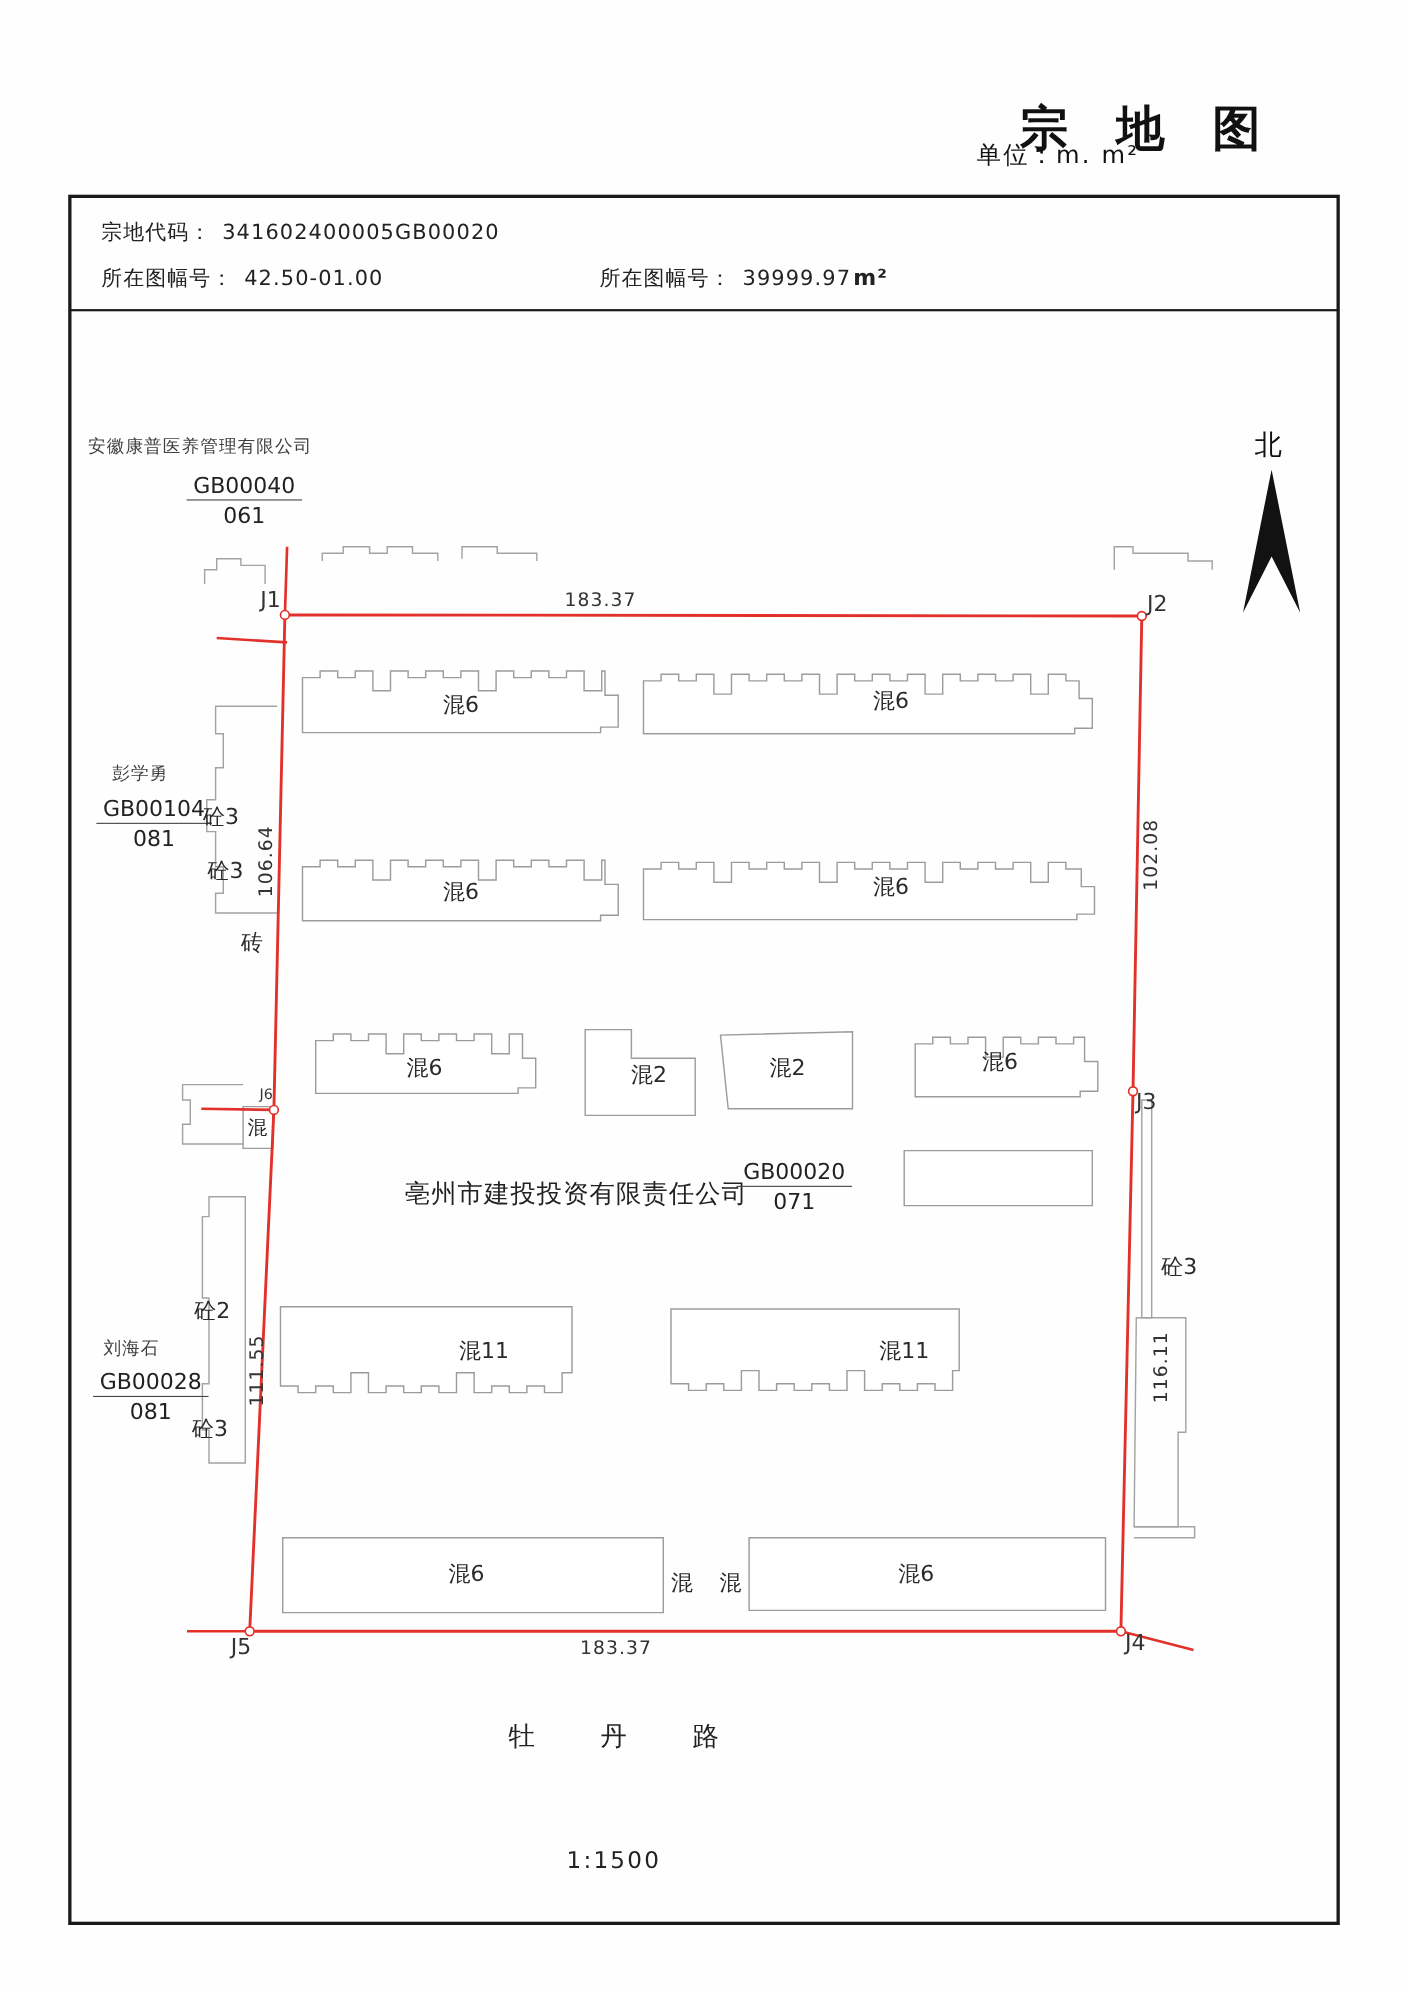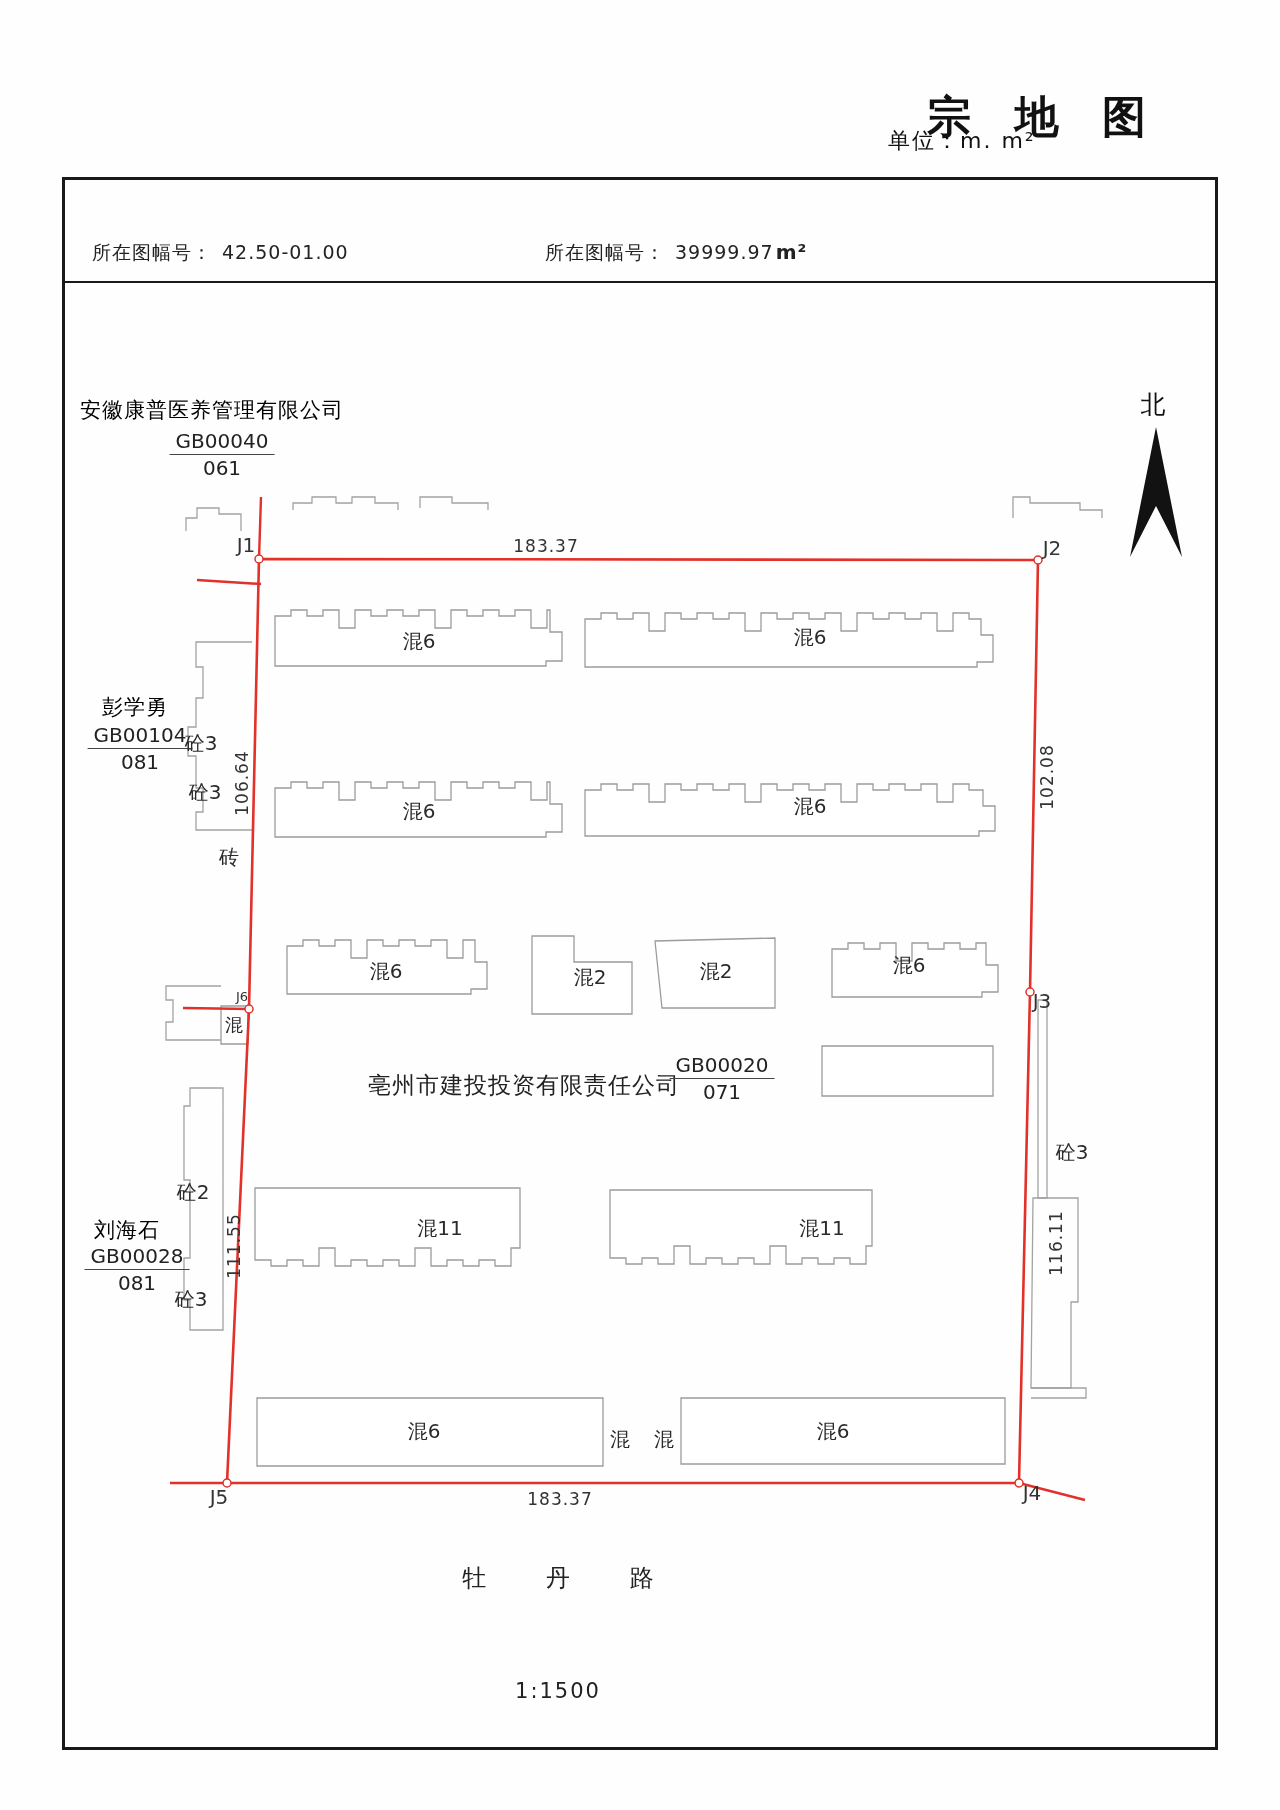--- a/index.html
+++ b/index.html
@@ -28,40 +28,43 @@
   .h-item .val{margin-left:10px;}
   .sup-unit{font-weight:bold;font-size:20px;margin-left:2px;}
   svg.linework{position:absolute;left:0;top:0;pointer-events:none;}
   .lbl{position:absolute;transform:translate(-50%,-50%);white-space:nowrap;}
   .bl{font-size:20px;color:#2a2a2a;}
   .jl{font-size:20px;color:#333;}
   .jl-small{font-size:13px;color:#333;}
   .dim{font-size:17px;color:#333;letter-spacing:1px;}
   .vdim{position:absolute;transform:translate(-50%,-50%) rotate(-90deg);
         font-size:17px;color:#333;letter-spacing:1px;white-space:nowrap;}
-  .nb-name{font-size:21px;color:#000000;letter-spacing:1px;}
+  .nb-name{font-size:16px;color:#404040;letter-spacing:1px;}
   .note{font-size:20px;color:#2a2a2a;}
   .frac{position:absolute;transform:translateX(-50%);text-align:center;
         font-size:20px;color:#222;line-height:1.1;}
   .frac .num{display:block;border-bottom:1.5px solid #444;padding:0 6px 2px;}
   .frac .den{display:block;padding-top:2px;}
   .owner-annot{position:absolute;font-size:23px;color:#222;letter-spacing:1px;white-space:nowrap;}
   .compass-label{font-size:25px;color:#111;font-weight:500;}
   .road{font-size:24px;color:#222;letter-spacing:26px;padding-left:26px;}
   .scale{font-size:21px;color:#222;letter-spacing:2px;}
 </style>
 </head>
 <body>
 
 <div class="page">
 
   <div class="page-title">宗 地 图</div>
   <div class="unit-note">单位：m. m²</div>
 
   <div class="frame"></div>
+  <div class="h-item" style="left:92px;top:198px">
+    <span>宗地代码：</span><span class="val">341602400005GB00020</span>
+  </div>
   <div class="h-item" style="left:92px;top:240px">
     <span>所在图幅号：</span><span class="val">42.50-01.00</span>
   </div>
   <div class="h-item" style="left:545px;top:240px">
     <span>所在图幅号：</span><span class="val">39999.97</span><span class="sup-unit">m²</span>
   </div>
   <div class="header-divider"></div>
 
   <svg class="linework" width="1280" height="1810" viewBox="0 0 1280 1810">
 

